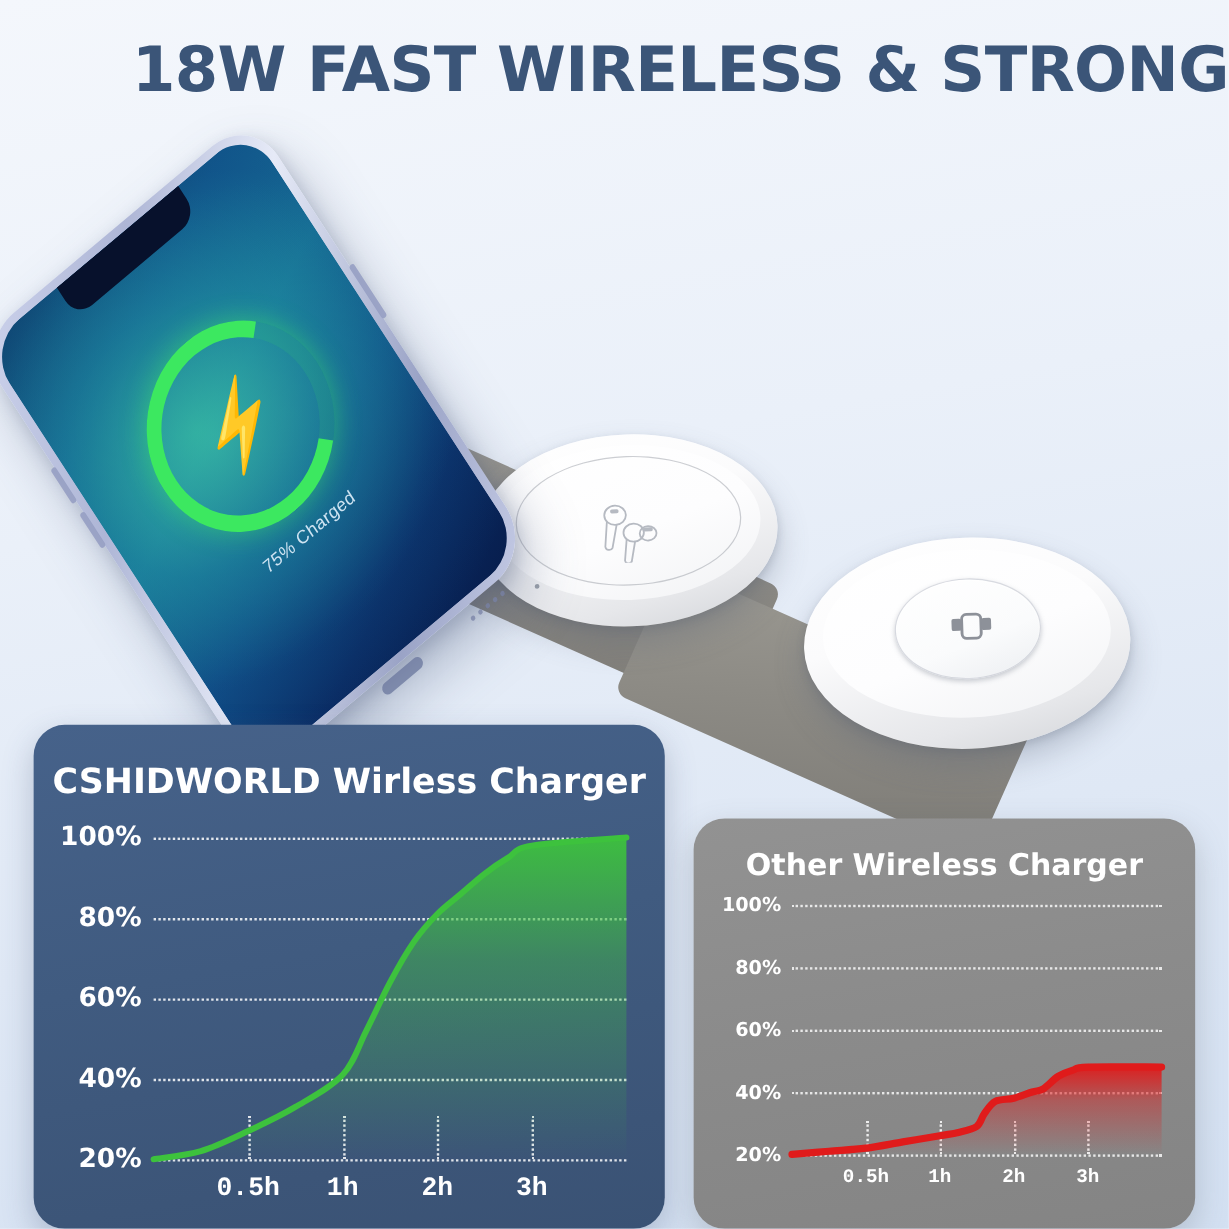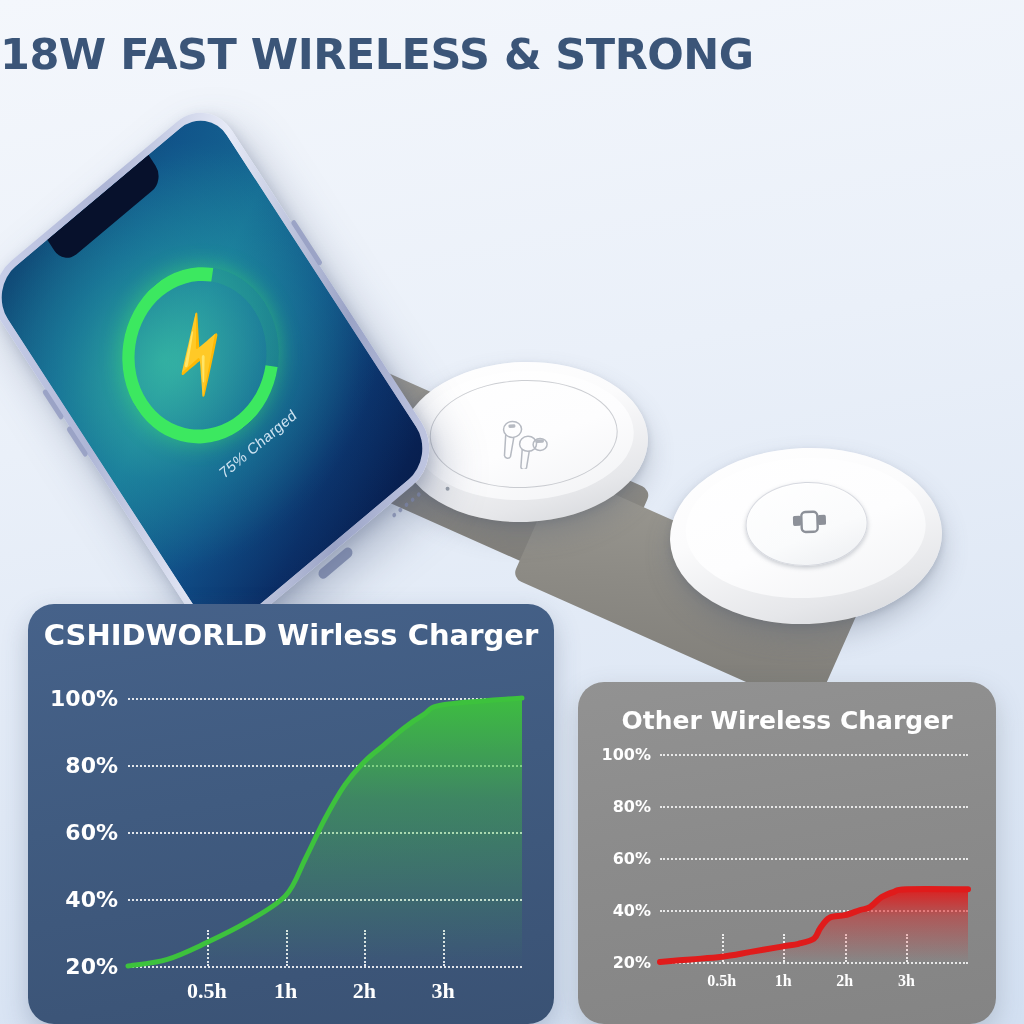--- a/index.html
+++ b/index.html
@@ -5,22 +5,22 @@
   * { margin:0; padding:0; box-sizing:border-box; }
   html,body { width:1024px; height:1024px; }
   body {
     font-family:"Liberation Sans", sans-serif;
     background:linear-gradient(170deg,#f4f7fc 0%,#eaf0f9 38%,#dfe8f5 68%,#d3e0f2 100%);
     position:relative; overflow:hidden;
   }
 
   
   #headline{
-    position:absolute; top:30px; left:0; width:1024px; text-align:left;
-    color:#3b5578; font-weight:bold; font-size:43px; line-height:1.12;
+    position:absolute; top:30px; left:0; width:1024px; text-align:right;
+    color:#3b5578; font-weight:bold; font-size:52px; line-height:1.12;
     letter-spacing:-0.5px; text-transform:uppercase;
     font-family:"DejaVu Sans", sans-serif;
   }
   #headline div{ white-space:nowrap; }
 
   
   #hero{ position:absolute; left:0; top:150px; width:1024px; height:470px; }
 
   .strip{
     position:absolute; background:linear-gradient(160deg,#9b9992 0%,#8d8b85 45%,#7e7c77 100%);
@@ -113,38 +113,38 @@
   }
   #panel-right{
     left:578px; top:682px; width:418px; height:342px;
     background:linear-gradient(170deg,#929292 0%,#8b8b8b 45%,#848484 100%);
     box-shadow:0 10px 26px rgba(90,95,105,.26);
   }
   .panel-title{
     position:absolute; left:0; width:100%; text-align:center;
     color:#fff; font-weight:bold; font-family:"DejaVu Sans", sans-serif;
   }
-  #panel-left .panel-title{ top:14px; font-size:29px; }
+  #panel-left .panel-title{ top:30px; font-size:29px; }
   #panel-right .panel-title{ top:24px; font-size:25px; }
 
   .plot{ position:absolute; }
   #plot-left{ left:100px; top:94px; width:394px; height:268px; }
   #plot-right{ left:82px; top:72px; width:308px; height:208px; }
 
   .ylab{
     position:absolute; right:100%; transform:translateY(-50%);
     color:#fff; font-weight:bold; font-family:"DejaVu Sans", sans-serif;
     white-space:nowrap; text-align:right;
   }
   #plot-left .ylab{ font-size:22px; padding-right:10px; }
   #plot-right .ylab{ font-size:16px; padding-right:9px; }
 
   .xlab{
     position:absolute; top:100%; transform:translateX(-50%);
-    color:#fff; font-weight:bold; font-family:Liberation Serif, serif;
+    color:#fff; font-weight:bold; font-family:Liberation Mono, monospace;
     white-space:nowrap;
   }
   #plot-left .xlab{ font-size:22px; margin-top:12px; }
   #plot-right .xlab{ font-size:16px; margin-top:10px; }
 
   .gridline{
     position:absolute; left:0; width:100%; height:0;
     border-top:2px dotted rgba(255,255,255,.85);
   }
   #plot-right .gridline{ border-top-width:2px; border-top-color:rgba(255,255,255,.8); }

